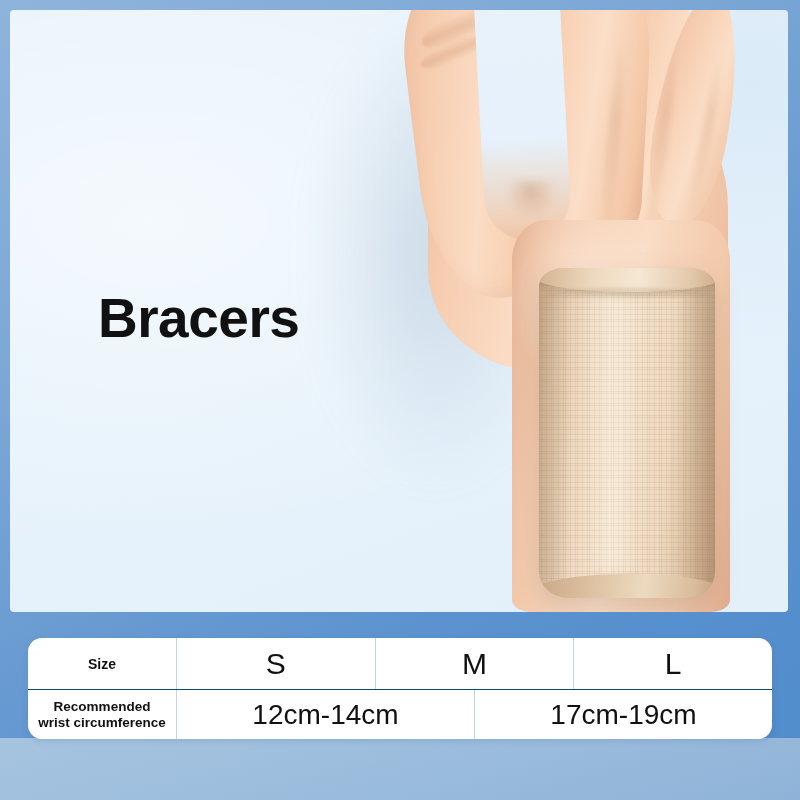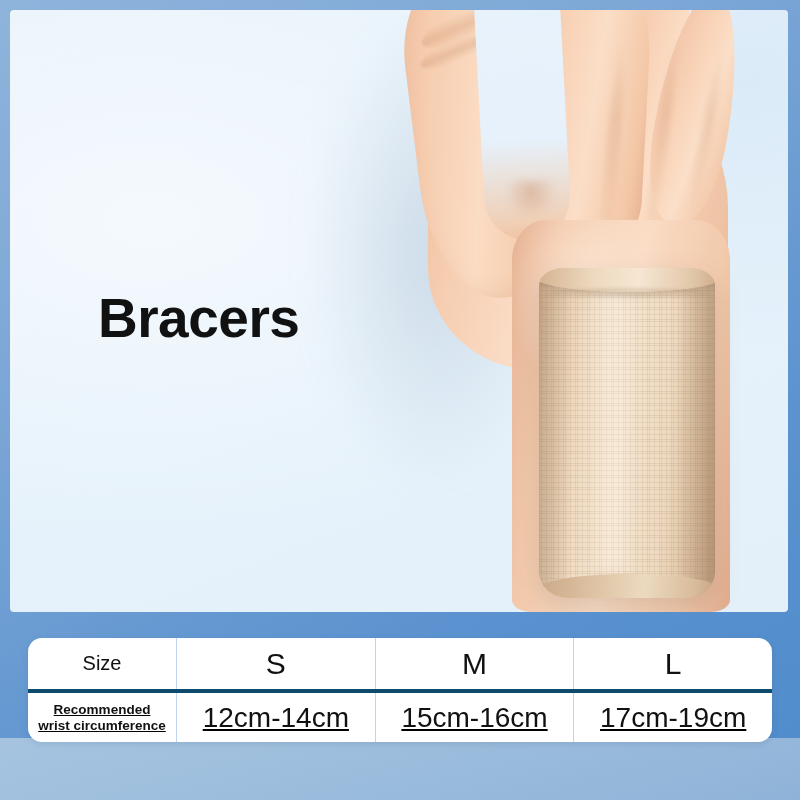--- a/index.html
+++ b/index.html
@@ -265,40 +265,40 @@
     background: #ffffff;
     border-radius: 14px;
     overflow: hidden;
     box-shadow: 0 2px 6px rgba(60,90,130,0.16);
   }
   .st-row {
     display: flex;
     width: 100%;
   }
   .st-row.head { height: 51px; }
-  .st-row.body { height: 49px; border-top: 4px solid #0c4a6e; text-decoration: underline; }
+  .st-row.body { height: 49px; border-top: 1px solid #0c4a6e; }
 
   .st-cell {
     display: flex;
     align-items: center;
     justify-content: center;
     text-align: center;
     color: #111111;
     border-left: 1px solid #bfd5ea;
     box-sizing: border-box;
     padding: 0 2px;
   }
   .st-cell:first-child { border-left: none; }
 
   .st-label { width: 148px; flex: 0 0 148px; }
   .st-val   { flex: 1 1 0; }
 
   .st-label-head {
-    font-size: 20px;
-    font-weight: normal;
+    font-size: 14px;
+    font-weight: bold;
   }
   .st-label-body {
     font-size: 13.5px;
     font-weight: bold;
     line-height: 1.12;
   }
   .st-size-head {
     font-size: 30px;
     font-weight: normal;
   }
@@ -371,19 +371,18 @@
     </div>
 
     <div class="st-row body">
       <div class="st-cell st-label st-label-body">
         <div>
           <div>Recommended</div>
           <div>wrist circumference</div>
         </div>
       </div>
       <div class="st-cell st-val st-size-body">12cm-14cm</div>
-      <div class="st-cell st-val st-size-body">15cm-16cm</div>
       <div class="st-cell st-val st-size-body">17cm-19cm</div>
     </div>
 
   </div>
 
 </div>
 
 </body></html>

